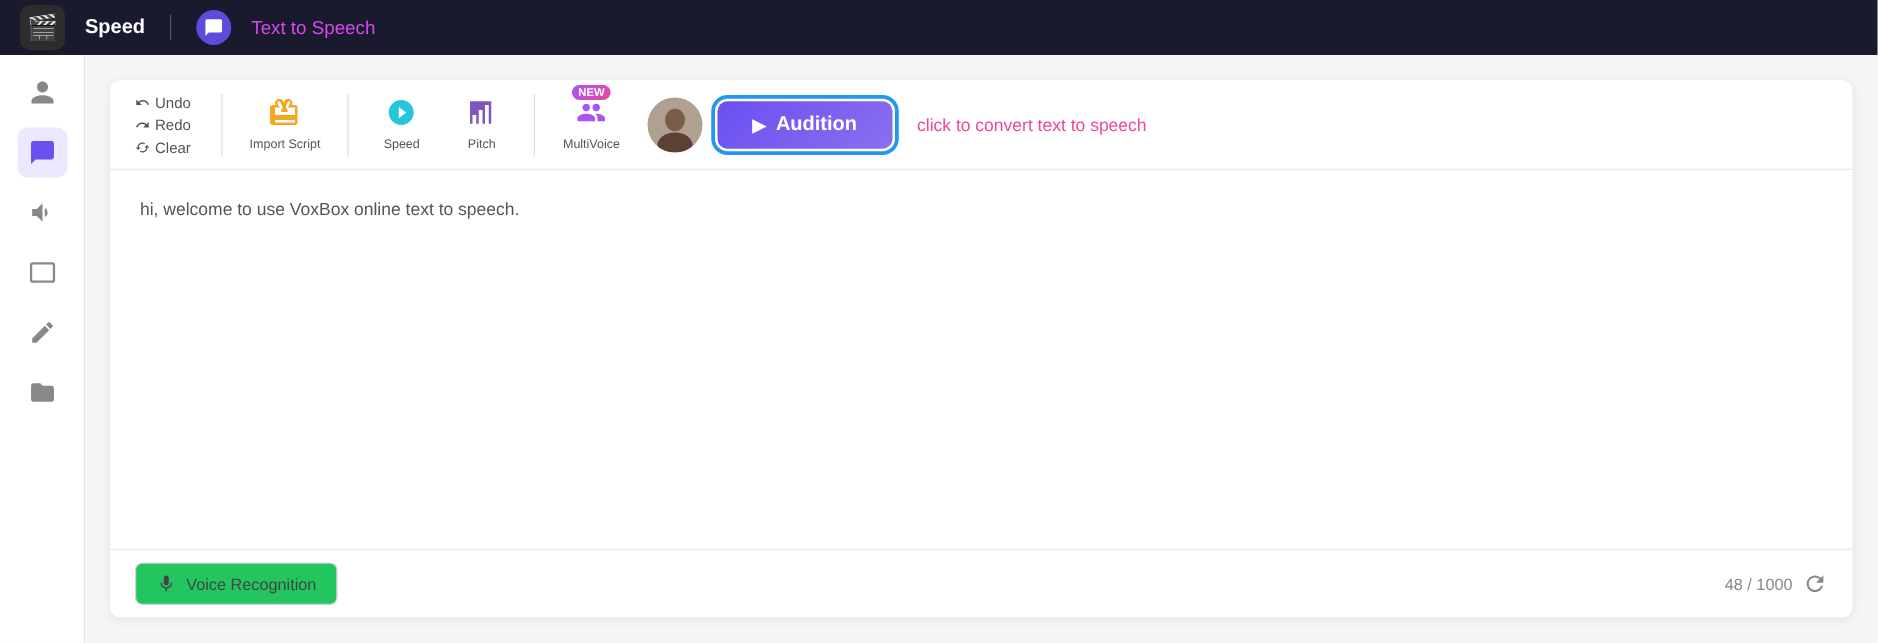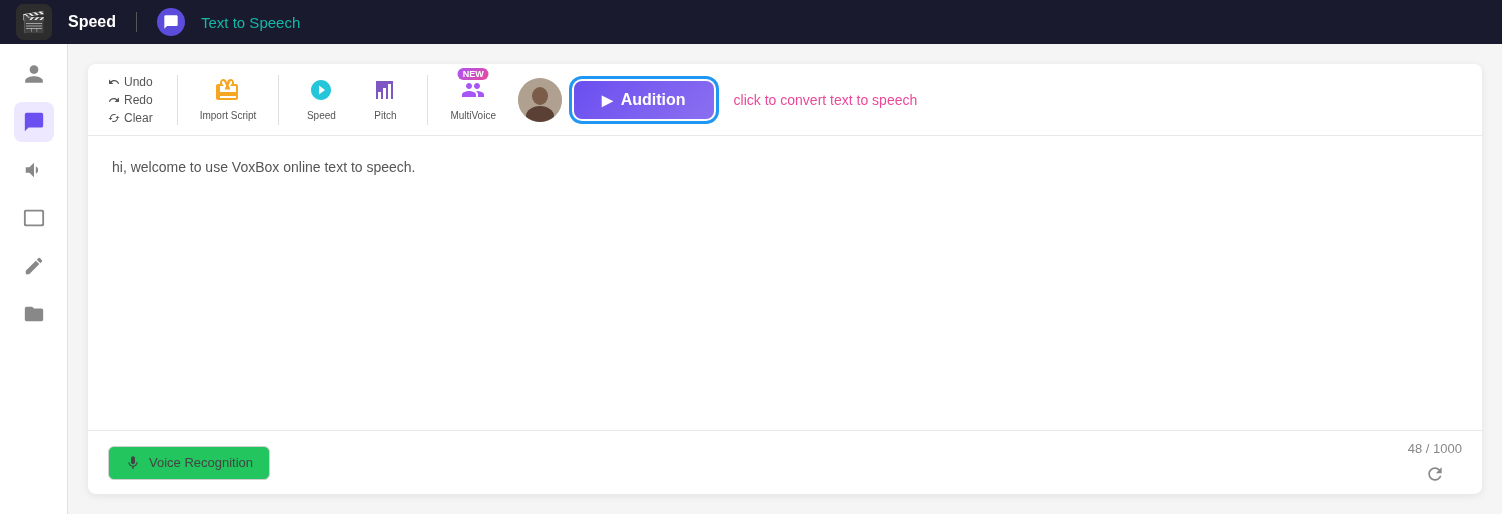--- a/index.html
+++ b/index.html
@@ -88,21 +88,21 @@
       width: 28px;
       height: 28px;
       background: #5b4cdb;
       border-radius: 50%;
       display: flex;
       align-items: center;
       justify-content: center;
     }
 
     .titlebar-section-name {
-      color: #14b8a6;
+      color: #d946ef;
       font-size: 15px;
       font-weight: 500;
     }
 
     
     .main-wrapper {
       position: absolute;
       top: 44px;
       left: 68px;
       width: 1434px;
@@ -281,21 +281,20 @@
       font-size: 13px;
       color: #444;
     }
 
     .char-count {
       display: flex;
       align-items: center;
       gap: 8px;
       color: #888;
       font-size: 13px;
-      flex-direction: column;
     }
 
     .refresh-icon {
       width: 20px;
       height: 20px;
       cursor: pointer;
       color: #888;
     }
 
     

